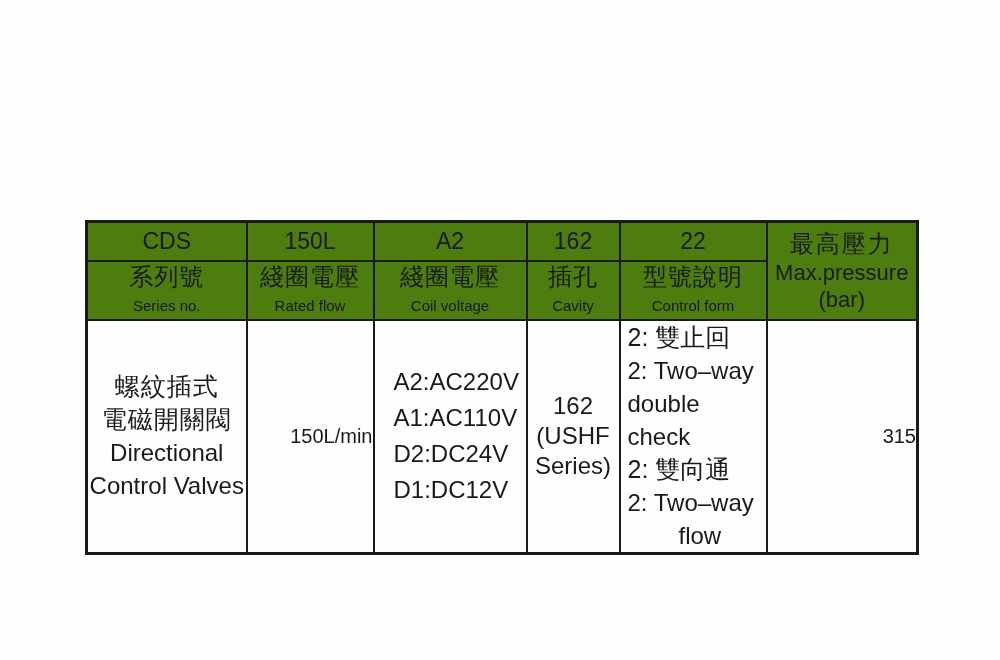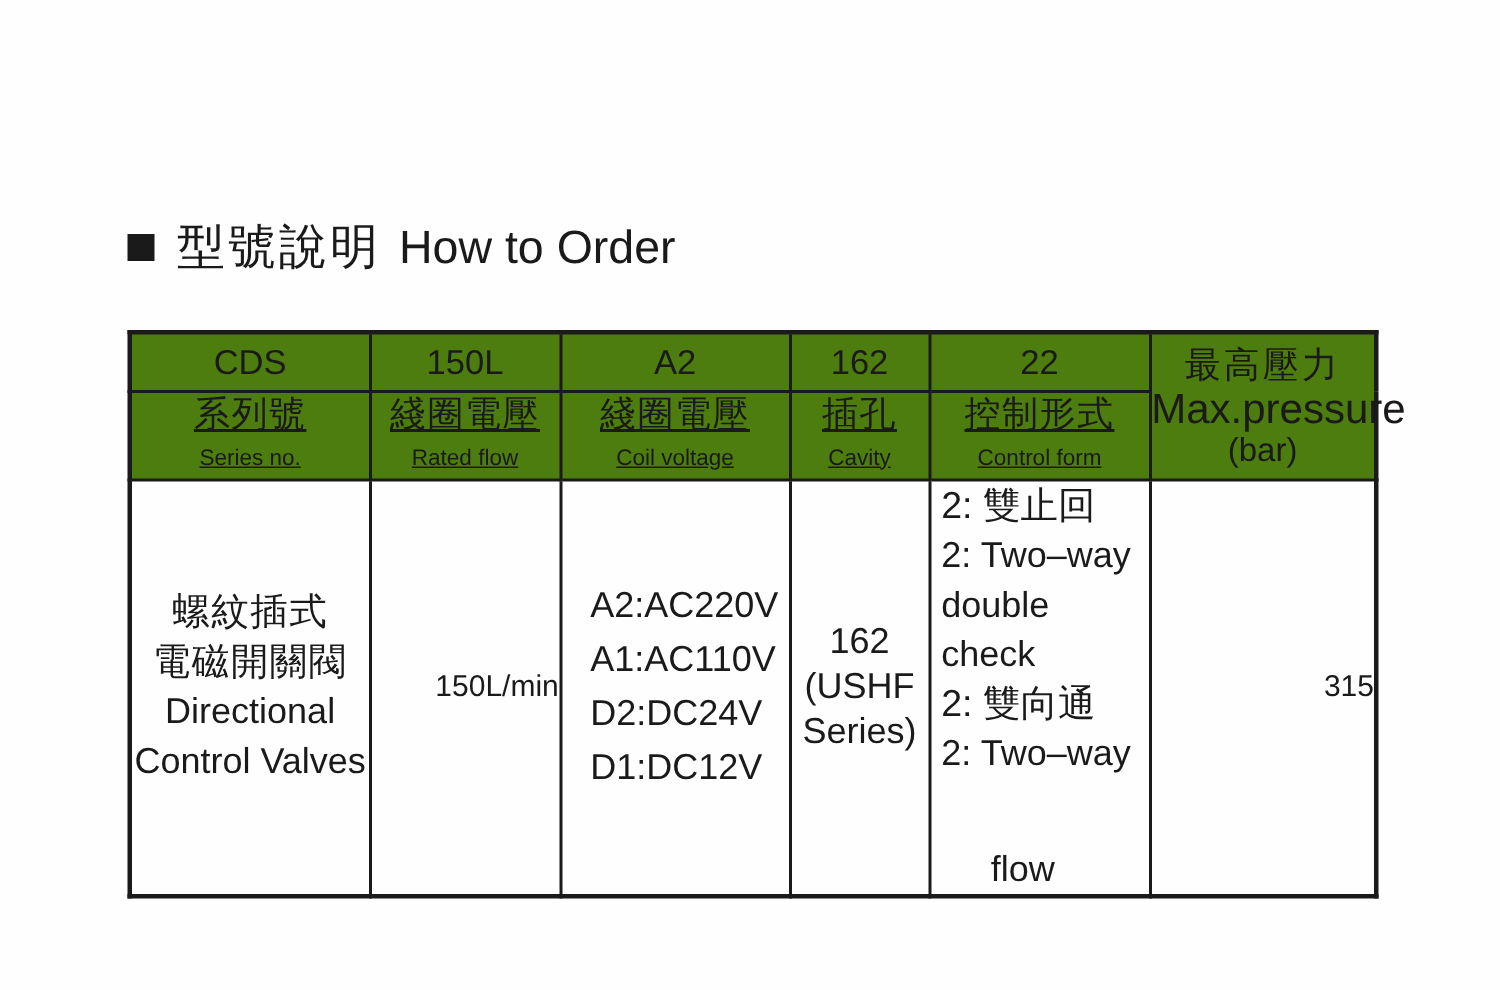--- a/index.html
+++ b/index.html
@@ -26,56 +26,51 @@
 
   
   table.order {
     position:absolute; left:85px; top:220px;
     width:834px; border-collapse:collapse; table-layout:fixed;
     border:3px solid #1a1a1a;
   }
   table.order td { border:2px solid #1a1a1a; vertical-align:middle; }
   .hdr { background:#4d7c0f; text-align:center; }
   .row-code { height:39px; }
-  .row-label { height:59px;text-decoration:underline; }
+  .row-label { height:59px; }
   .row-body { height:199px; }
   .code { font-size:23px; }
   .lab-zh { font-size:24px; line-height:30px; letter-spacing:1px; }
   .lab-en { font-size:15px; line-height:27px; }
   .press-zh { font-size:24px; line-height:30px; letter-spacing:2px; }
-  .press-en { font-size:28px; line-height:27px; }
+  .press-en { font-size:22px; line-height:27px; }
   .press-unit { font-size:22px; line-height:27px; }
 
   td.c-series { text-align:center;margin-top:32px; }
   .series-line { font-size:25px; line-height:33px; letter-spacing:1px; }
   .series-line.latin { font-size:24px; letter-spacing:0; }
 
   td.c-flow, td.c-press { text-align:right; font-size:20px; }
 
   td.c-volt { vertical-align:middle; }
   .volt-line { font-size:24px; line-height:36px; padding-left:19px; }
 
   td.c-cavity { text-align:center; }
   .cavity-line { font-size:24px; line-height:30px; }
 
   td.c-control { vertical-align:top; }
   .ctl-line { font-size:24px; line-height:33px; padding-left:7px; padding-right:2px; }
   .ctl-line.zh { font-size:25px; }
-  .ctl-line.indent { padding-left:40px;margin-top:44px; }
+  .ctl-line.indent { padding-left:58px; }
 </style>
 </head>
 <body>
 
 <div class="canvas">
 
-  <div class="title">
-    <span class="square"></span>
-    <span class="zh">型號說明</span>
-    <span class="en">How to Order</span>
-  </div>
 
   <table class="order">
     <colgroup>
       <col style="width:160px">
         <col style="width:127px">
         <col style="width:153px">
       <col style="width:93px">
         <col style="width:147px">
         <col style="width:151px">
     </colgroup>
@@ -103,21 +98,21 @@
       </td>
       <td class="hdr">
         <div class="lab-zh">綫圈電壓</div>
         <div class="lab-en">Coil voltage</div>
       </td>
       <td class="hdr">
         <div class="lab-zh">插孔</div>
         <div class="lab-en">Cavity</div>
       </td>
       <td class="hdr">
-        <div class="lab-zh">控制形式</div>
+        <div class="lab-zh">型號說明</div>
         <div class="lab-en">Control form</div>
       </td>
     </tr>
     <tr class="row-body">
       <td class="c-series">
         <div class="series-line">螺紋插式</div>
         <div class="series-line">電磁開關閥</div>
         <div class="series-line latin">Directional</div>
         <div class="series-line latin">Control Valves</div>
       </td>

